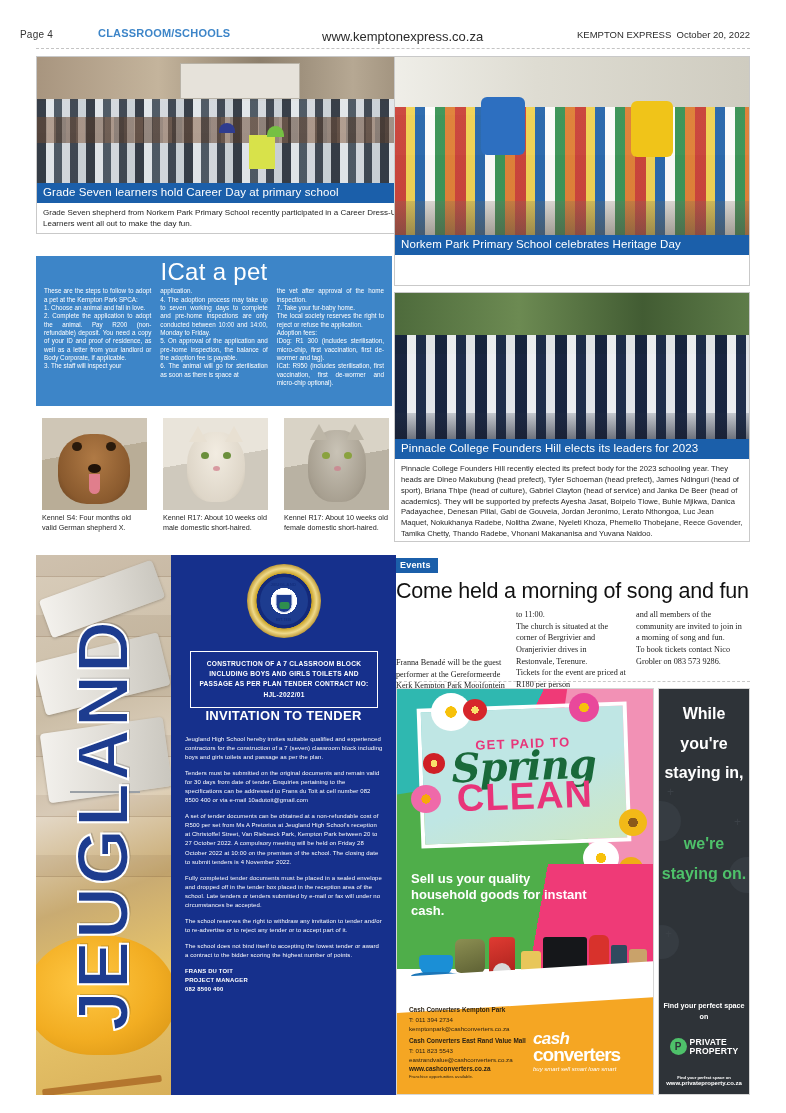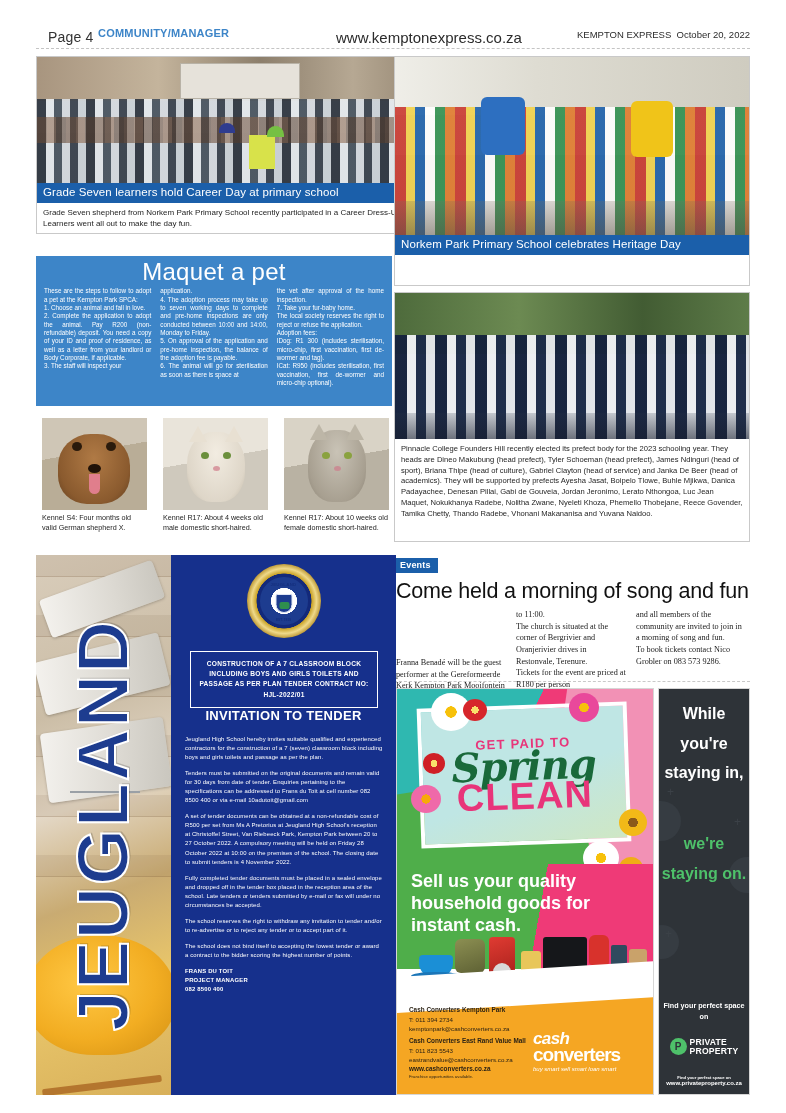--- a/index.html
+++ b/index.html
@@ -9,23 +9,23 @@
     font-family:"Liberation Sans", sans-serif;
     color:#1a1a1a;
     position:relative;
     overflow:hidden;
   }
 
   
   .masthead{
     position:absolute; left:0; top:0; width:786px; height:46px;
   }
-  .mh-page{ position:absolute; left:48px; top:29px; font-size:14px; color:#333; letter-spacing:.2px;}
+  .mh-page{ position:absolute; left:20px; top:29px; font-size:10px; color:#333; letter-spacing:.2px;}
   .mh-section{ position:absolute; left:98px; top:27px; font-size:11px; font-weight:bold; color:#3d85c8; letter-spacing:.2px;}
-  .mh-url{ position:absolute; left:336px; top:29px; font-size:15px; color:#2b2b2b;}
+  .mh-url{ position:absolute; left:322px; top:29px; font-size:13px; color:#2b2b2b;}
   .mh-right{ position:absolute; right:36px; top:29px; font-size:9.5px; color:#2b2b2b; white-space:nowrap;}
   .mh-paper{ font-weight:normal; }
   .mh-rule{ position:absolute; left:36px; top:48px; width:714px; border-top:1px dashed #c4c4c4; }
 
   
   .panel{ position:absolute; background:#fff; }
   .thin-border{ border:1px solid #c9c9c9; }
 
   
   .photo{ position:relative; overflow:hidden; background:#8a8f95; }
@@ -158,21 +158,21 @@
   .cc-getpaid{ color:#e8357a; font-weight:bold; font-size:13px; letter-spacing:1.2px; margin-bottom:-4px;}
   .cc-spring{ color:#19693a; font-family:"DejaVu Serif", serif; font-style:italic; font-weight:bold; font-size:40px; line-height:.95; letter-spacing:-1px;}
   .cc-clean{ color:#e8357a; font-weight:bold; font-size:38px; line-height:.92; letter-spacing:1px; margin-top:-6px;}
   .flower{ position:absolute; border-radius:50%; }
   .cc-green{
     position:absolute; left:0; top:175px; width:100%; height:105px;
     background:linear-gradient(100deg,#4fae4a 0 55%, #ef3a77 55% 100%);
   }
   .cc-sell{
     position:absolute; left:14px; top:182px; width:180px;
-    color:#fff; font-weight:bold; font-size:18px; line-height:1.22;
+    color:#fff; font-weight:bold; font-size:13px; line-height:1.22;
   }
   .cc-orange{
     position:absolute; left:0; bottom:0; width:100%; height:110px; background:#f5a623;padding-left:22px;
   }
   .cc-orange .swoosh{
     position:absolute; left:-20px; top:-16px; width:130%; height:36px;
     background:#ffffff; transform:rotate(-3.5deg);
   }
   .cc-contact{ position:absolute; left:12px; bottom:14px; width:160px; color:#2b2215; }
   .cc-contact .b{ font-size:6.4px; font-weight:bold; line-height:1.5; }
@@ -195,21 +195,21 @@
   .pp-name{ color:#fff; font-weight:bold; font-size:8.6px; line-height:1.05; letter-spacing:.2px;}
   .pp-foot{ position:absolute; left:0; right:0; bottom:8px; text-align:center; color:#fff;}
   .pp-foot .a{ font-size:4.2px; font-weight:bold; }
   .pp-foot .b{ font-size:6px; font-weight:bold; }
 </style>
 </head>
 <body>
 
 <div class="masthead">
   <div class="mh-page">Page 4</div>
-  <div class="mh-section">COMMUNITY/MANAGER</div>
+  <div class="mh-section">CLASSROOM/SCHOOLS</div>
   <div class="mh-url">www.kemptonexpress.co.za</div>
   <div class="mh-right">
     <span class="mh-paper">KEMPTON EXPRESS</span>
     &nbsp;<span>October 20, 2022</span>
   </div>
   <div class="mh-rule"></div>
 </div>
 
 <div class="panel thin-border" style="left:36px; top:56px; width:407px; height:178px;">
   <div class="photo" style="width:100%; height:126px;
@@ -235,21 +235,21 @@
     <div style="position:absolute;left:0;bottom:0;width:100%;height:128px;
       background:repeating-linear-gradient(90deg,#c9382f 0 11px,#f2d24a 11px 20px,#1b5faa 20px 30px,#ffffff 30px 40px,#2f8f4e 40px 50px,#e07a2c 50px 60px);opacity:.9;"></div>
     <div style="position:absolute;left:0;bottom:0;width:100%;height:34px;background:linear-gradient(180deg,rgba(120,110,95,.25),rgba(90,82,70,.55));"></div>
     <div style="position:absolute;left:86px;top:40px;width:44px;height:58px;background:#2d6fc0;border-radius:6px;"></div>
     <div style="position:absolute;left:236px;top:44px;width:42px;height:56px;background:#f0c419;border-radius:6px;"></div>
   </div>
   <div class="capbar">Norkem Park Primary School celebrates Heritage Day</div>
 </div>
 
 <div class="adopt" style="left:36px; top:256px; width:356px; height:150px;">
-  <h2>Maquet a pet</h2>
+  <h2>ICat a pet</h2>
   <div class="adopt-cols">
     <div class="adopt-col" style="white-space:pre-line;">These are the steps to follow to adopt a pet at the Kempton Park SPCA:
 1. Choose an animal and fall in love.
 2. Complete the application to adopt the animal. Pay R200 (non-refundable) deposit. You need a copy of your ID and proof of residence, as well as a letter from your landlord or Body Corporate, if applicable.
 3. The staff will inspect your</div>
     <div class="adopt-col" style="white-space:pre-line;">application.
 4. The adoption process may take up to seven working days to complete and pre-home inspections are only conducted between 10:00 and 14:00, Monday to Friday.
 5. On approval of the application and pre-home inspection, the balance of the adoption fee is payable.
 6. The animal will go for sterilisation as soon as there is space at</div>
     <div class="adopt-col" style="white-space:pre-line;">the vet after approval of the home inspection.
@@ -274,21 +274,21 @@
 
 <div style="position:absolute;left:163px;top:418px;width:105px;">
   <div class="photo" style="width:105px;height:92px;background:linear-gradient(170deg,#e9e4da 0 45%,#cfc9bd 45% 100%);">
     <div style="position:absolute;left:24px;top:14px;width:58px;height:70px;border-radius:45% 45% 42% 42%;background:radial-gradient(ellipse at 50% 30%,#f2ece1,#ded6c8 72%,#bfb5a4);"></div>
     <div style="position:absolute;left:26px;top:8px;width:0;height:0;border-left:9px solid transparent;border-right:9px solid transparent;border-bottom:16px solid #e8e0d2;"></div>
     <div style="position:absolute;left:62px;top:8px;width:0;height:0;border-left:9px solid transparent;border-right:9px solid transparent;border-bottom:16px solid #e8e0d2;"></div>
     <div style="position:absolute;left:38px;top:34px;width:8px;height:7px;border-radius:50%;background:#6b8f3c;"></div>
     <div style="position:absolute;left:60px;top:34px;width:8px;height:7px;border-radius:50%;background:#6b8f3c;"></div>
     <div style="position:absolute;left:50px;top:48px;width:7px;height:5px;border-radius:50%;background:#d89aa0;"></div>
   </div>
-  <div class="petcap">Kennel R17: About 4 weeks old male domestic short-haired.</div>
+  <div class="petcap">Kennel R17: About 10 weeks old male domestic short-haired.</div>
 </div>
 
 <div style="position:absolute;left:284px;top:418px;width:105px;">
   <div class="photo" style="width:105px;height:92px;background:linear-gradient(170deg,#d9d3c6 0 45%,#b9b2a3 45% 100%);">
     <div style="position:absolute;left:24px;top:12px;width:58px;height:72px;border-radius:45% 45% 42% 42%;background:radial-gradient(ellipse at 50% 30%,#c9c3b6,#a79f90 72%,#8b8375);"></div>
     <div style="position:absolute;left:26px;top:6px;width:0;height:0;border-left:9px solid transparent;border-right:9px solid transparent;border-bottom:16px solid #bdb6a7;"></div>
     <div style="position:absolute;left:62px;top:6px;width:0;height:0;border-left:9px solid transparent;border-right:9px solid transparent;border-bottom:16px solid #bdb6a7;"></div>
     <div style="position:absolute;left:38px;top:34px;width:8px;height:7px;border-radius:50%;background:#8aa23f;"></div>
     <div style="position:absolute;left:60px;top:34px;width:8px;height:7px;border-radius:50%;background:#8aa23f;"></div>
     <div style="position:absolute;left:50px;top:48px;width:7px;height:5px;border-radius:50%;background:#c98d94;"></div>
@@ -297,20 +297,21 @@
 </div>
 
 <div class="panel thin-border" style="left:394px; top:292px; width:356px; height:250px;">
   <div class="photo" style="width:100%; height:146px;
        background:linear-gradient(180deg,#5f7a4a 0 26%,#46603a 26% 42%,#6b757f 42% 100%);">
     <div style="position:absolute;left:0;top:0;width:100%;height:42px;background:linear-gradient(90deg,#4e6b3c,#6c8a52 35%,#425c33 70%,#5e7c49);"></div>
     <div style="position:absolute;left:0;bottom:0;width:100%;height:104px;
       background:repeating-linear-gradient(90deg,#14213d 0 12px,#f2f4f7 12px 21px,#1b2a48 21px 31px,#e8ebef 31px 40px);opacity:.95;"></div>
     <div style="position:absolute;left:0;bottom:0;width:100%;height:26px;background:linear-gradient(180deg,rgba(40,50,70,.2),rgba(25,32,48,.6));"></div>
   </div>
+  <div class="capbar">Pinnacle College Founders Hill elects its leaders for 2023</div>
   <div class="capbody" style="font-size:7.6px;line-height:1.42;">Pinnacle College Founders Hill recently elected its prefect body for the 2023 schooling year. They heads are Dineo Makubung (head prefect), Tyler Schoeman (head prefect), James Ndinguri (head of sport), Briana Thipe (head of culture), Gabriel Clayton (head of service) and Janka De Beer (head of academics). They will be supported by prefects Ayesha Jasat, Boipelo Tlowe, Buhle Mjikwa, Danica Padayachee, Denesan Pillai, Gabi de Gouveia, Jordan Jeronimo, Lerato Nthongoa, Luc Jean Maquet, Nokukhanya Radebe, Nolitha Zwane, Nyeleti Khoza, Phemello Thobejane, Reece Govender, Tamika Chetty, Thando Radebe, Vhonani Makananisa and Yuvana Naidoo.</div>
 </div>
 
 <div class="panel" style="left:394px; top:554px; width:356px; height:128px; border-bottom:1px dashed #c9c9c9;">
   <span class="ev-tag">Events</span>
   <div class="ev-head">Come held a morning of song and fun</div>
   <div class="ev-cols">
     <div class="ev-col" style="white-space:pre-line;margin-top:48px;">Franna Benadé will be the guest performer at the Gereformeerde Kerk Kempton Park Mooifontein on October 29.
 The event is scheduled to take place from 09:30</div>
     <div class="ev-col" style="white-space:pre-line;">to 11:00.

